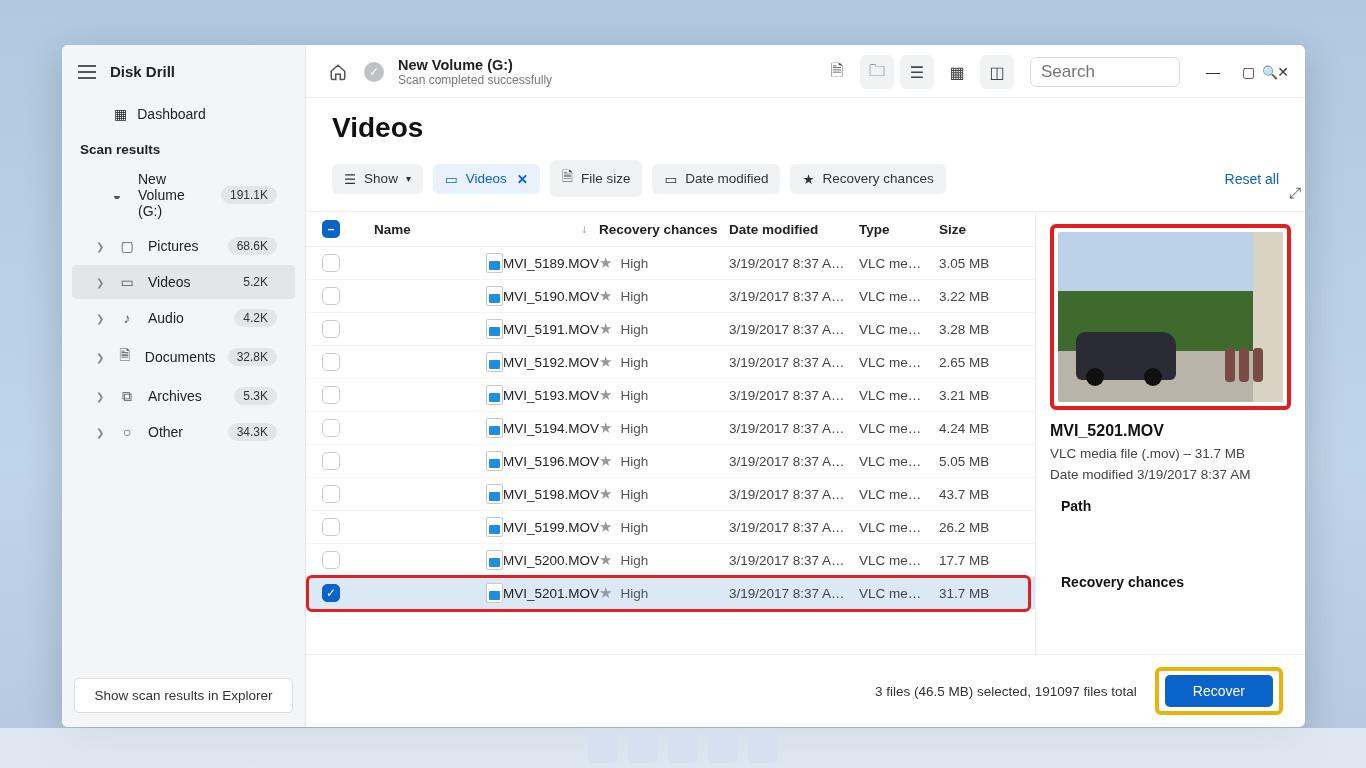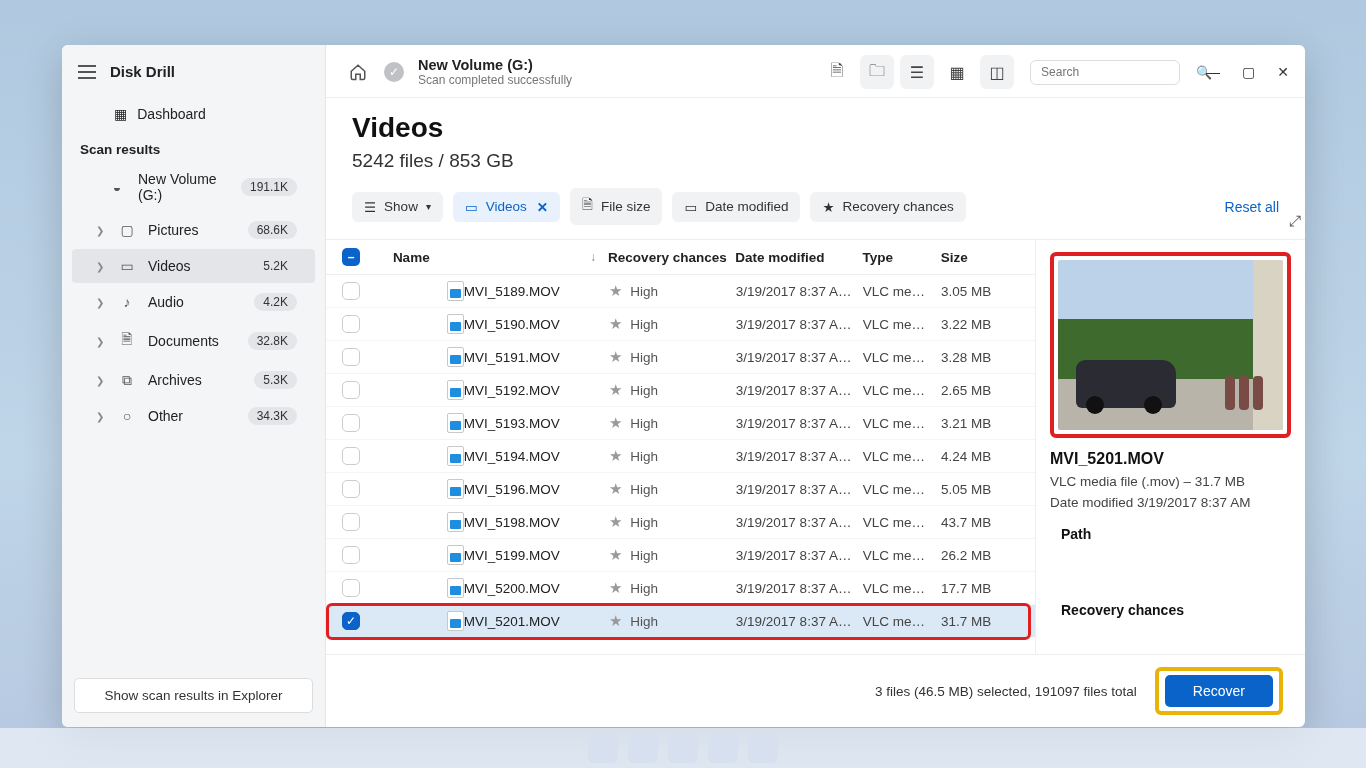--- a/index.html
+++ b/index.html
@@ -7,21 +7,21 @@
   width: 1366px; height: 768px;
   background: linear-gradient(180deg,#b0c9e0 0%,#bfd5e8 60%,#b6c8e0 100%);
   overflow: hidden; position: relative;
 }
 .window {
   position:absolute; left:62px; top:45px; width:1243px; height:682px;
   background:#fff; border-radius:6px; box-shadow:0 10px 40px rgba(0,0,0,.18);
   display:flex; overflow:hidden;
 }
 .sidebar {
-  width:264px; background:#f4f5f7; border-right:1px solid #e6e6e6;
+  width:244px; background:#f4f5f7; border-right:1px solid #e6e6e6;
   display:flex; flex-direction:column;
 }
 .sb-top { display:flex; align-items:center; gap:14px; padding:18px 16px 8px; }
 .hamburger-icon { width:18px; height:14px; position:relative; cursor:pointer; }
 .hamburger-icon::before,.hamburger-icon::after,.hamburger-icon span{
   content:""; position:absolute; left:0; width:100%; height:2px; background:#555;
 }
 .hamburger-icon::before{top:0}.hamburger-icon span{top:6px}.hamburger-icon::after{top:12px}
 .app-title { font-weight:600; font-size:15px; color:#222; }
 .sb-nav { padding:8px 0 4px; }
@@ -63,21 +63,21 @@
 .tb-toolicons { display:flex; gap:6px; align-items:center; }
 .tb-toolicon {
   width:34px; height:34px; display:flex; align-items:center; justify-content:center;
   border-radius:6px; color:#444; cursor:pointer; font-size:16px;
 }
 .tb-toolicon.boxed{ background:#f1f2f4; }
 .search {
   display:flex; align-items:center; border:1px solid #ddd; border-radius:6px;
   padding:4px 10px; width:150px; margin-left:8px; color:#888; font-size:13px;
 }
-.search input { border:none; outline:none; flex:1; font-size:12px; color:#333; background:transparent; }
+.search input { border:none; outline:none; flex:1; font-size:17px; color:#333; background:transparent; }
 .win-controls { display:flex; gap:22px; margin-left:18px; color:#333; }
 .win-controls span{ cursor:pointer; font-size:14px; }
 .header-block { padding:14px 26px 10px; }
 .header-block h1 { font-size:28px; font-weight:600; color:#111; }
 .header-block .count { font-size:19px; color:#333; margin-top:6px; }
 .filterbar {
   display:flex; align-items:center; gap:10px; padding:6px 26px 14px;
 }
 .chip {
   display:flex; align-items:center; gap:8px; background:#f1f2f4; border-radius:6px;
@@ -111,21 +111,21 @@
 }
 .row.selected{ background:#dbe9f7; }
 .row .cb{
   width:52px; display:flex; align-items:center;
 }
 .row .cb .box{
   width:18px; height:18px; border:1.5px solid #ccc; border-radius:5px; background:#fff;
   display:flex; align-items:center; justify-content:center; color:#fff; font-size:12px;
 }
 .row .cb .box.checked{ background:#0a63c9; border-color:#0a63c9;}
-.row .fname-wrap{ flex:1 1 220px; display:flex; align-items:center; padding-left:54px;}
+.row .fname-wrap{ flex:1 1 220px; display:flex; align-items:center; padding-left:54px;justify-content:flex-end;}
 .file-icon{
   width:17px; height:20px; background:linear-gradient(#fff,#fff); border:1px solid #c8c8c8;
   border-radius:2px; position:relative;
 }
 .file-icon::after{
   content:""; position:absolute; left:2px; right:2px; bottom:2px; height:9px;
   background:#1f8de0; border-radius:1px;
 }
 .row .rec{ width:130px; display:flex; align-items:center; gap:8px; color:#555;}
 .star{ color:#9a9a9a; font-size:15px;}
@@ -273,21 +273,20 @@
       </div>
       <div class="win-controls">
         <span>—</span>
         <span>▢</span>
         <span>✕</span>
       </div>
     </div>
 
     <div class="header-block">
       <h1>Videos</h1>
-      <div class="count">5242 files / 853 GB</div>
     </div>
 
     <div class="filterbar">
       <div class="chip">
         <span>☰</span>
         <span>Show</span>
         <span style="font-size:10px">▾</span>
       </div>
       <div class="chip active">
         <span>▭</span>

